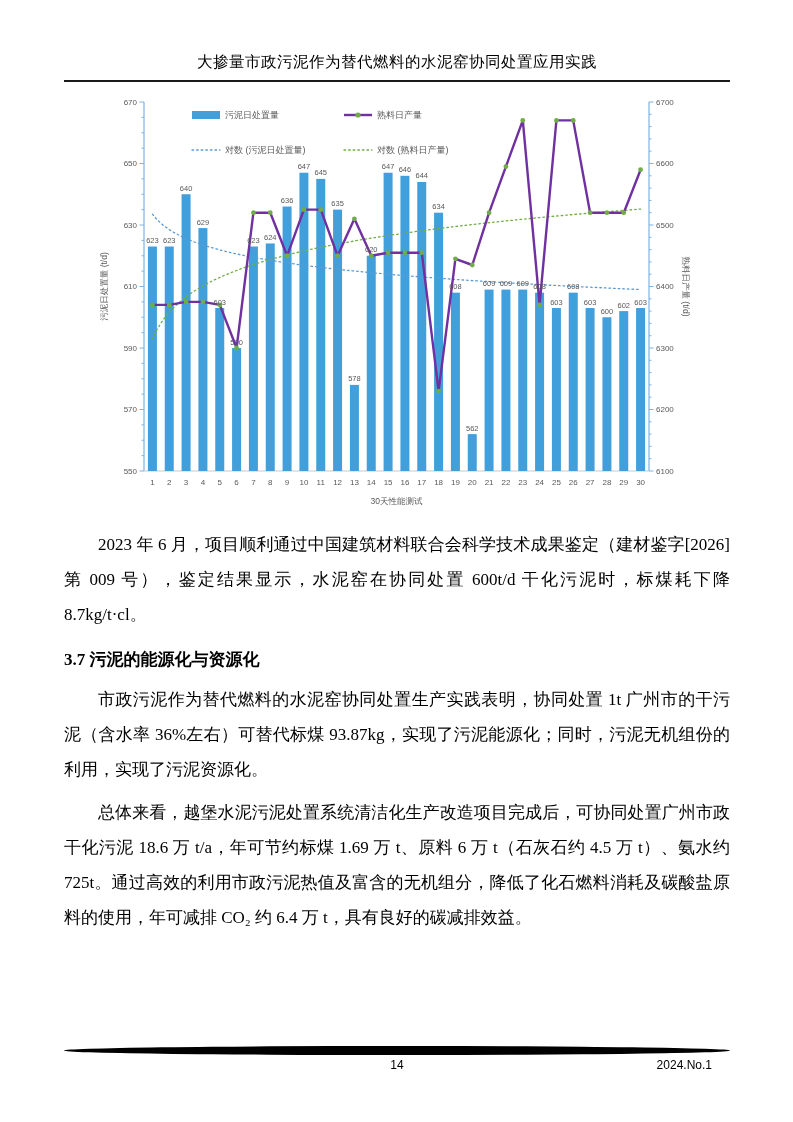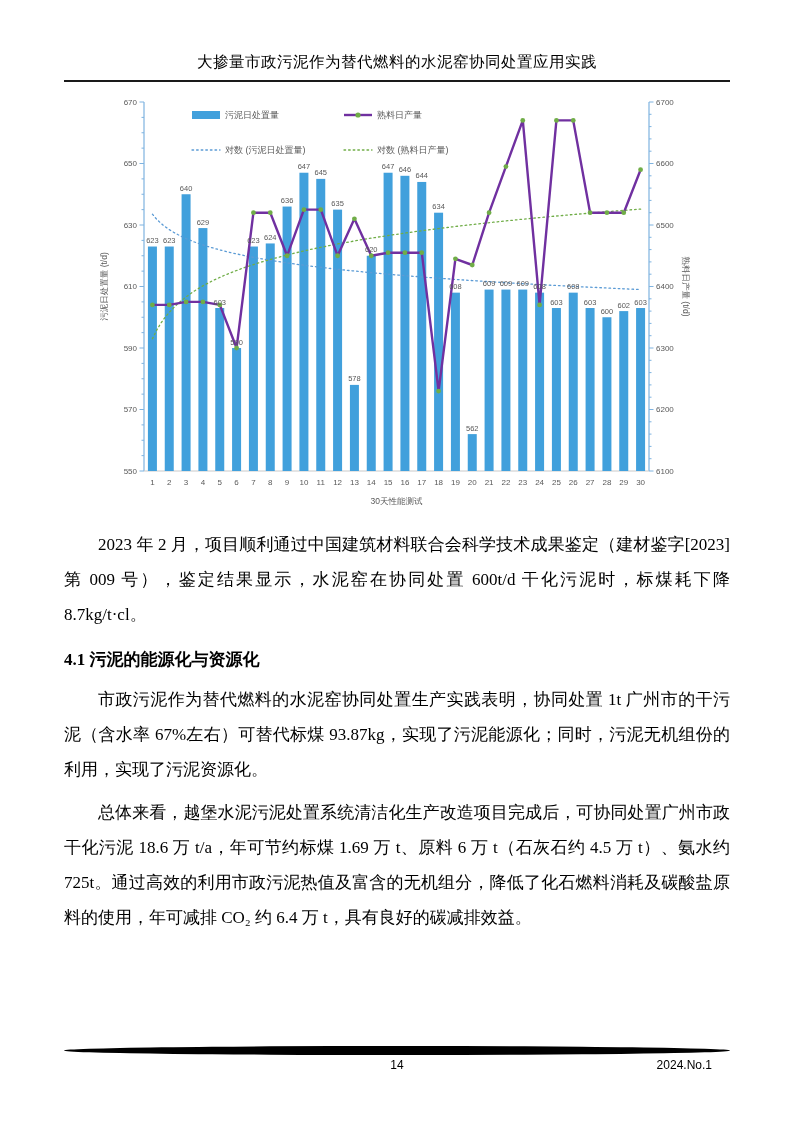--- a/index.html
+++ b/index.html
@@ -294,25 +294,25 @@
           <circle cx="264" cy="22" r="2.6" fill="#70ad47"></circle>
           <text x="283" y="25" font-size="9">熟料日产量</text>
           <line x1="98" y1="57" x2="126" y2="57" stroke="#5b9bd5" stroke-width="1.3" stroke-dasharray="1.6 3" stroke-linecap="round"></line>
           <text x="131" y="60" font-size="9">对数 (污泥日处置量)</text>
           <line x1="250" y1="57" x2="278" y2="57" stroke="#70ad47" stroke-width="1.3" stroke-dasharray="1.6 3" stroke-linecap="round"></line>
           <text x="283" y="60" font-size="9">对数 (熟料日产量)</text>
         </svg>
     </div>
   </figure>
 
-  <p class="body-text">2023 年 2 月，项目顺利通过中国建筑材料联合会科学技术成果鉴定（建材鉴字[2023]第 009 号），鉴定结果显示，水泥窑在协同处置 600t/d 干化污泥时，标煤耗下降 8.7kg/t·cl。</p>
-
-  <h3 class="h-level2">4.1 污泥的能源化与资源化</h3>
-
-  <p class="body-text">市政污泥作为替代燃料的水泥窑协同处置生产实践表明，协同处置 1t 广州市的干污泥（含水率 67%左右）可替代标煤 93.87kg，实现了污泥能源化；同时，污泥无机组份的利用，实现了污泥资源化。</p>
+  <p class="body-text">2023 年 6 月，项目顺利通过中国建筑材料联合会科学技术成果鉴定（建材鉴字[2026]第 009 号），鉴定结果显示，水泥窑在协同处置 600t/d 干化污泥时，标煤耗下降 8.7kg/t·cl。</p>
+
+  <h3 class="h-level2">3.7 污泥的能源化与资源化</h3>
+
+  <p class="body-text">市政污泥作为替代燃料的水泥窑协同处置生产实践表明，协同处置 1t 广州市的干污泥（含水率 36%左右）可替代标煤 93.87kg，实现了污泥能源化；同时，污泥无机组份的利用，实现了污泥资源化。</p>
   <p class="body-text">总体来看，越堡水泥污泥处置系统清洁化生产改造项目完成后，可协同处置广州市政干化污泥 18.6 万 t/a，年可节约标煤 1.69 万 t、原料 6 万 t（石灰石约 4.5 万 t）、氨水约 725t。通过高效的利用市政污泥热值及富含的无机组分，降低了化石燃料消耗及碳酸盐原料的使用，年可减排 CO₂ 约 6.4 万 t，具有良好的碳减排效益。</p>
 
   <div class="footer-bar"></div>
   <div class="footer-row">
     <span class="footer-page">14</span>
     <span class="footer-issue">2024.No.1</span>
   </div>
 
 </div>
 

